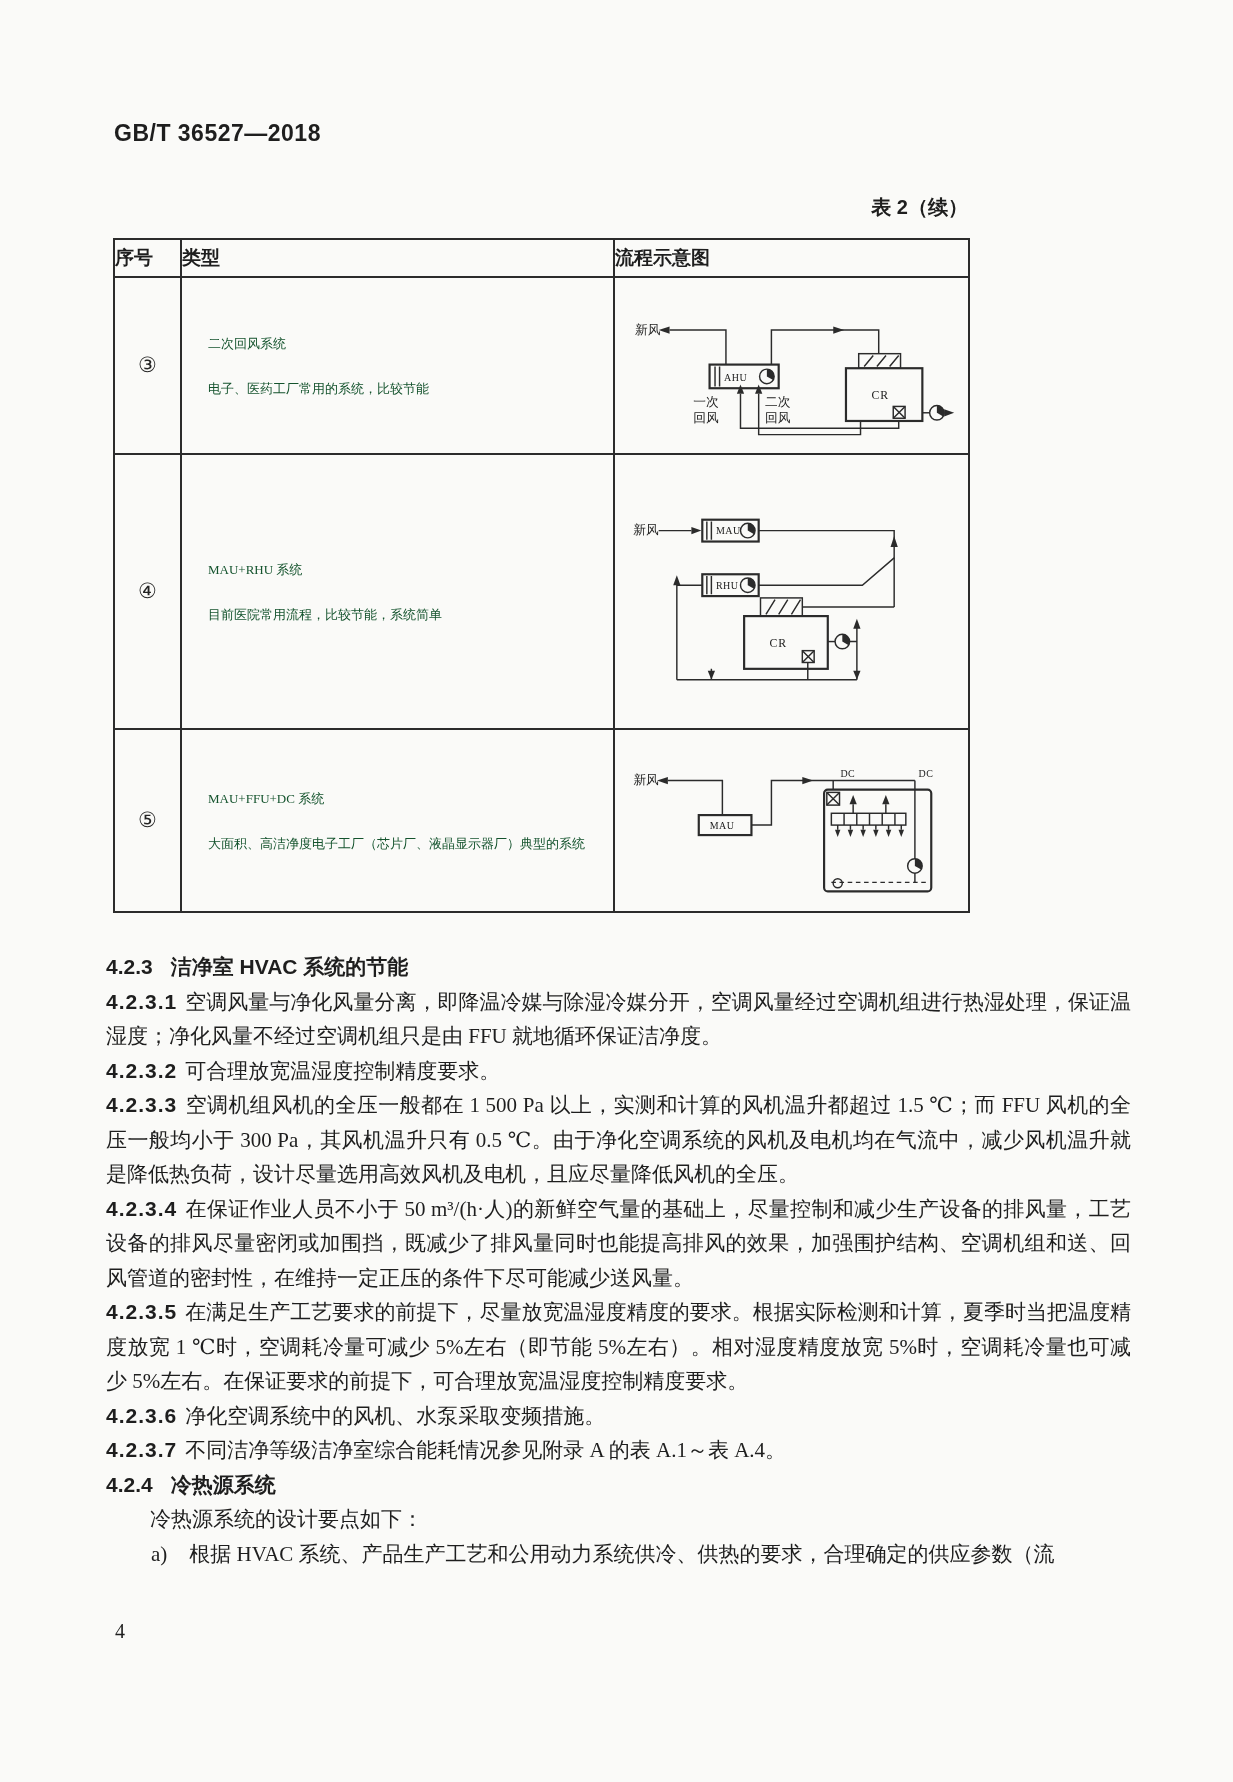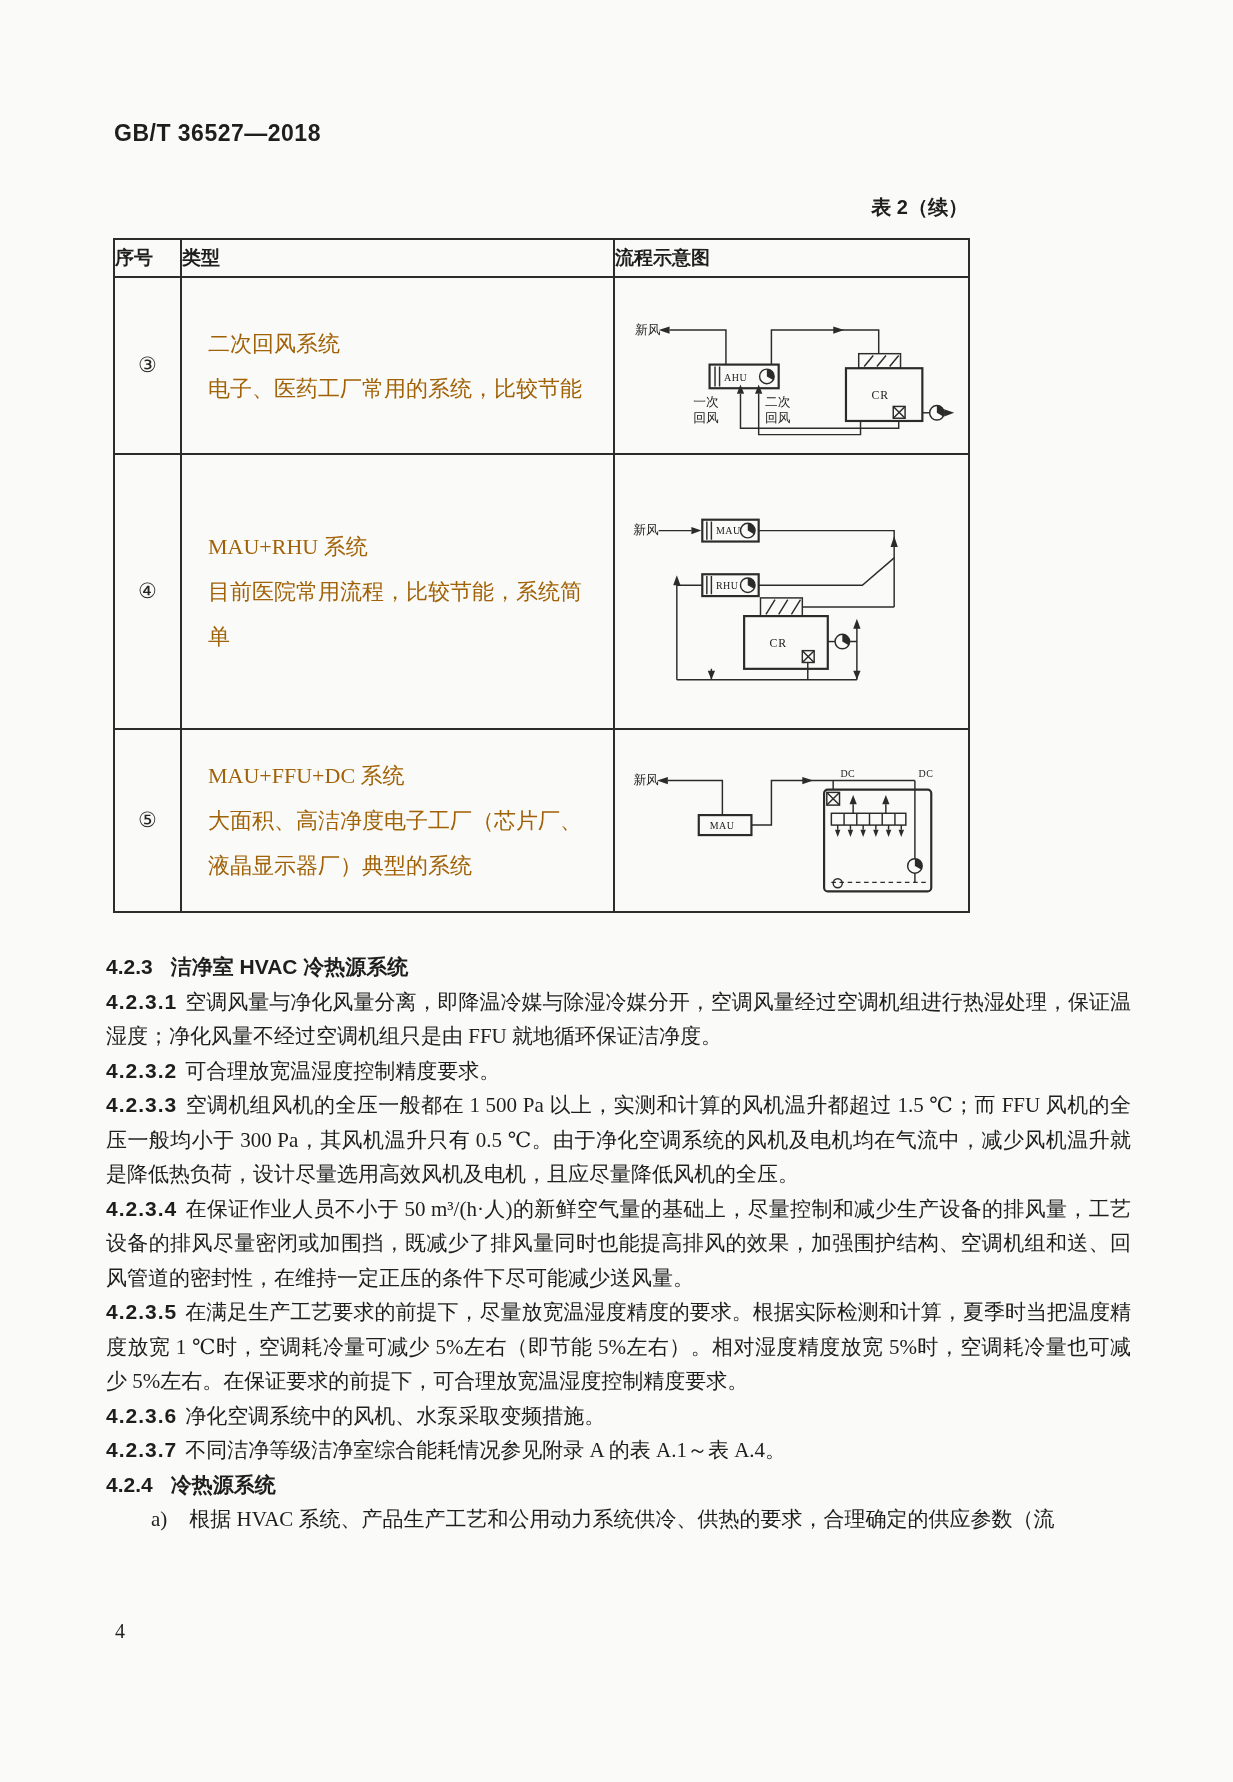--- a/index.html
+++ b/index.html
@@ -9,21 +9,21 @@
   .doc-number{position:absolute;left:114px;top:120px;font-size:23px;font-weight:bold;
         font-family:"Liberation Sans","DejaVu Sans",sans-serif;letter-spacing:.5px}
   .table-title{position:absolute;left:113px;top:194px;width:855px;text-align:right;
         font-weight:bold;font-size:20px;font-family:"Liberation Sans","DejaVu Sans",sans-serif}
   table.gbtable{position:absolute;left:113px;top:238px;width:855px;border-collapse:collapse;table-layout:fixed}
   .gbtable td,.gbtable th{border:2px solid #2c2c2c;vertical-align:middle}
   .gbtable th{height:38px;font-size:19px;font-weight:bold;
         font-family:"Liberation Sans","DejaVu Sans",sans-serif;text-align:left}
   .col-no{width:67px}.col-type{width:433px}.col-diag{width:355px}
   .cell-no{text-align:center;font-size:21px;color:#242424}
-  .cell-type{padding:8px 26px;font-size:22px;line-height:45px;color:#a16207}
+  .cell-type{padding:8px 26px;font-size:13px;line-height:45px;color:#14532d}
   .cell-diag{text-align:left}
   .row3{height:177px}.row4{height:275px}.row5{height:183px}
   
   .diag{display:inline-block;vertical-align:middle}
   .ln{fill:none;stroke:#2b2b2b;stroke-width:1.6}
   .box{fill:none;stroke:#2b2b2b;stroke-width:2.4}
   .boxt{fill:none;stroke:#2b2b2b;stroke-width:1.6}
   .ah{fill:#2b2b2b}
   .dash{fill:none;stroke:#2b2b2b;stroke-width:1.4;stroke-dasharray:5 4}
   .dlabel{font-size:14px;fill:#1c1c1c;font-family:"Liberation Serif","DejaVu Serif",serif}
@@ -206,33 +206,34 @@
           <path class="dash" d="M238,160 H344"></path>
           <circle class="boxt" cx="245" cy="161" r="5"></circle>
         </svg>
       </td>
     </tr>
   </tbody>
     </table>
 
   <div class="content">
     <p class="h3">
-      <span class="hnum">4.2.3</span><span>洁净室 HVAC 冷热源系统</span>
+      <span class="hnum">4.2.3</span><span>洁净室 HVAC 系统的节能</span>
     </p>
     <p><span class="pnum">4.2.3.1</span><span>空调风量与净化风量分离，即降温冷媒与除湿冷媒分开，空调风量经过空调机组进行热湿处理，保证温湿度；净化风量不经过空调机组只是由 FFU 就地循环保证洁净度。</span></p>
     <p><span class="pnum">4.2.3.2</span><span>可合理放宽温湿度控制精度要求。</span></p>
     <p><span class="pnum">4.2.3.3</span><span>空调机组风机的全压一般都在 1 500 Pa 以上，实测和计算的风机温升都超过 1.5 ℃；而 FFU 风机的全压一般均小于 300 Pa，其风机温升只有 0.5 ℃。由于净化空调系统的风机及电机均在气流中，减少风机温升就是降低热负荷，设计尽量选用高效风机及电机，且应尽量降低风机的全压。</span></p>
     <p><span class="pnum">4.2.3.4</span><span>在保证作业人员不小于 50 m³/(h·人)的新鲜空气量的基础上，尽量控制和减少生产设备的排风量，工艺设备的排风尽量密闭或加围挡，既减少了排风量同时也能提高排风的效果，加强围护结构、空调机组和送、回风管道的密封性，在维持一定正压的条件下尽可能减少送风量。</span></p>
     <p><span class="pnum">4.2.3.5</span><span>在满足生产工艺要求的前提下，尽量放宽温湿度精度的要求。根据实际检测和计算，夏季时当把温度精度放宽 1 ℃时，空调耗冷量可减少 5%左右（即节能 5%左右）。相对湿度精度放宽 5%时，空调耗冷量也可减少 5%左右。在保证要求的前提下，可合理放宽温湿度控制精度要求。</span></p>
     <p><span class="pnum">4.2.3.6</span><span>净化空调系统中的风机、水泵采取变频措施。</span></p>
     <p><span class="pnum">4.2.3.7</span><span>不同洁净等级洁净室综合能耗情况参见附录 A 的表 A.1～表 A.4。</span></p>
 
     <p class="h3 h4">
       <span class="hnum">4.2.4</span><span>冷热源系统</span>
     </p>
+    <p class="indent">冷热源系统的设计要点如下：</p>
     <p class="item">
       <span class="item-label">a)</span><span>根据 HVAC 系统、产品生产工艺和公用动力系统供冷、供热的要求，合理确定的供应参数（流</span>
     </p>
   </div>
 
   <div class="page-number">4</div>
 
 </div>
 
 </body></html>

